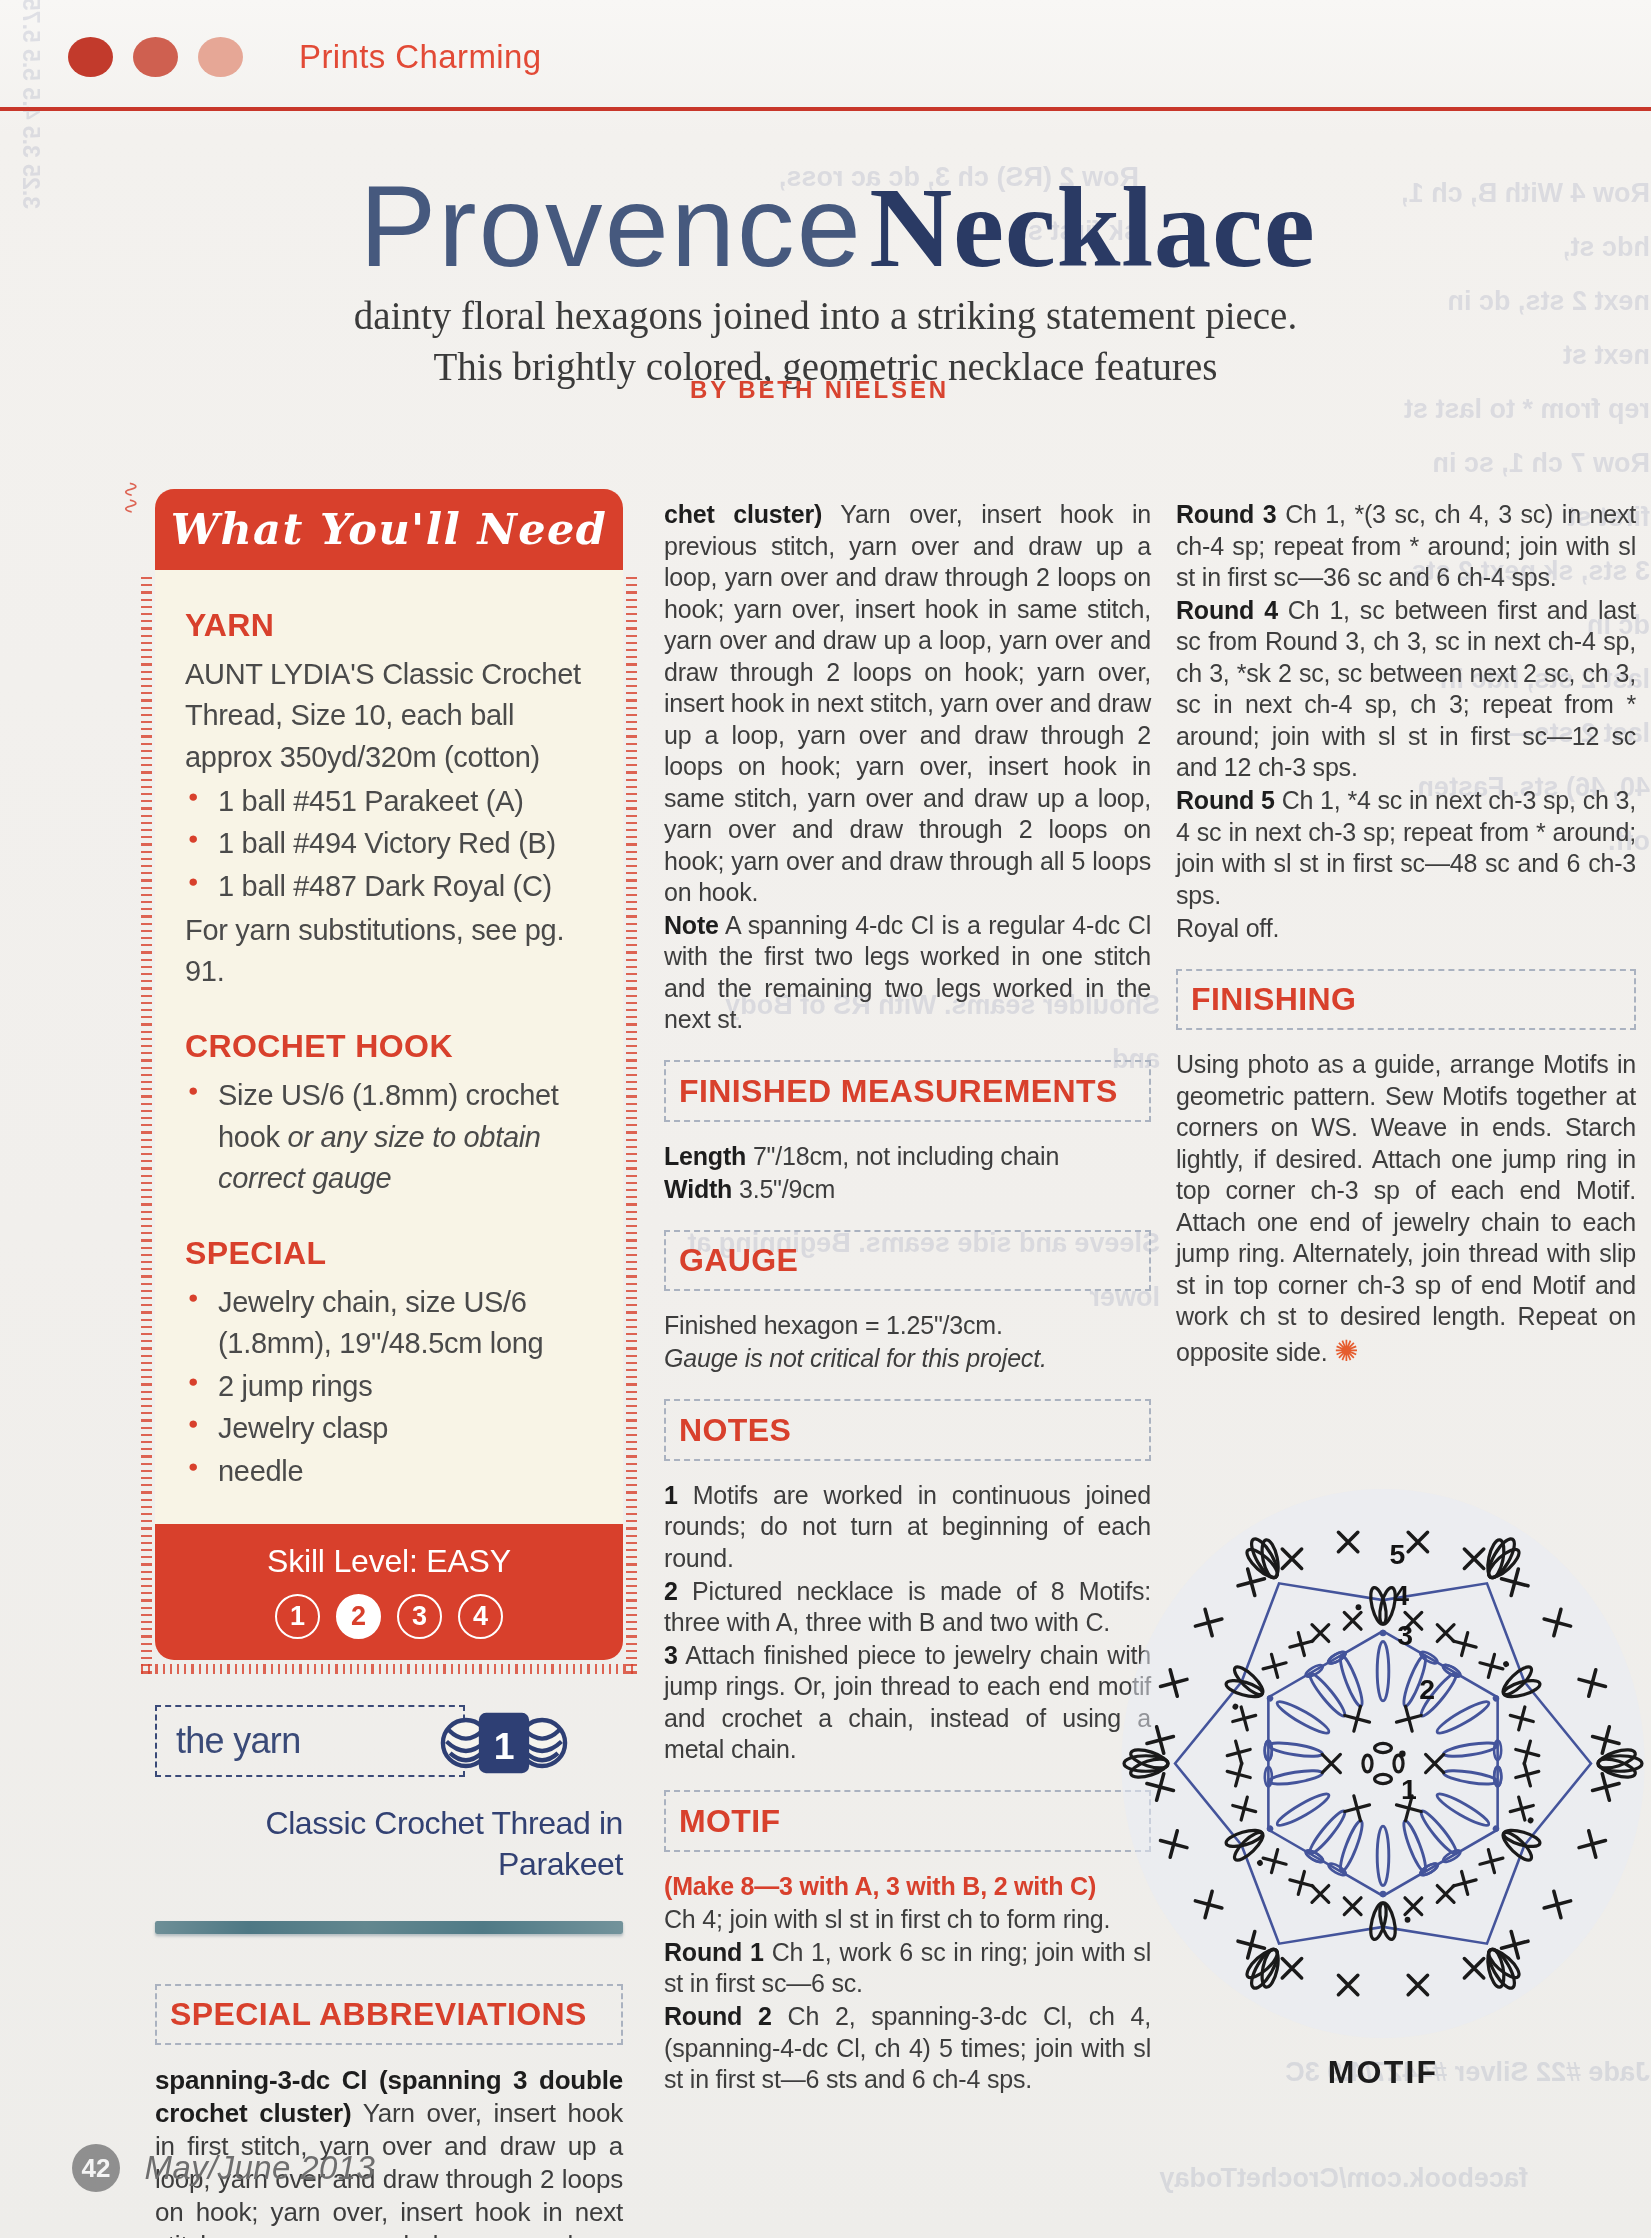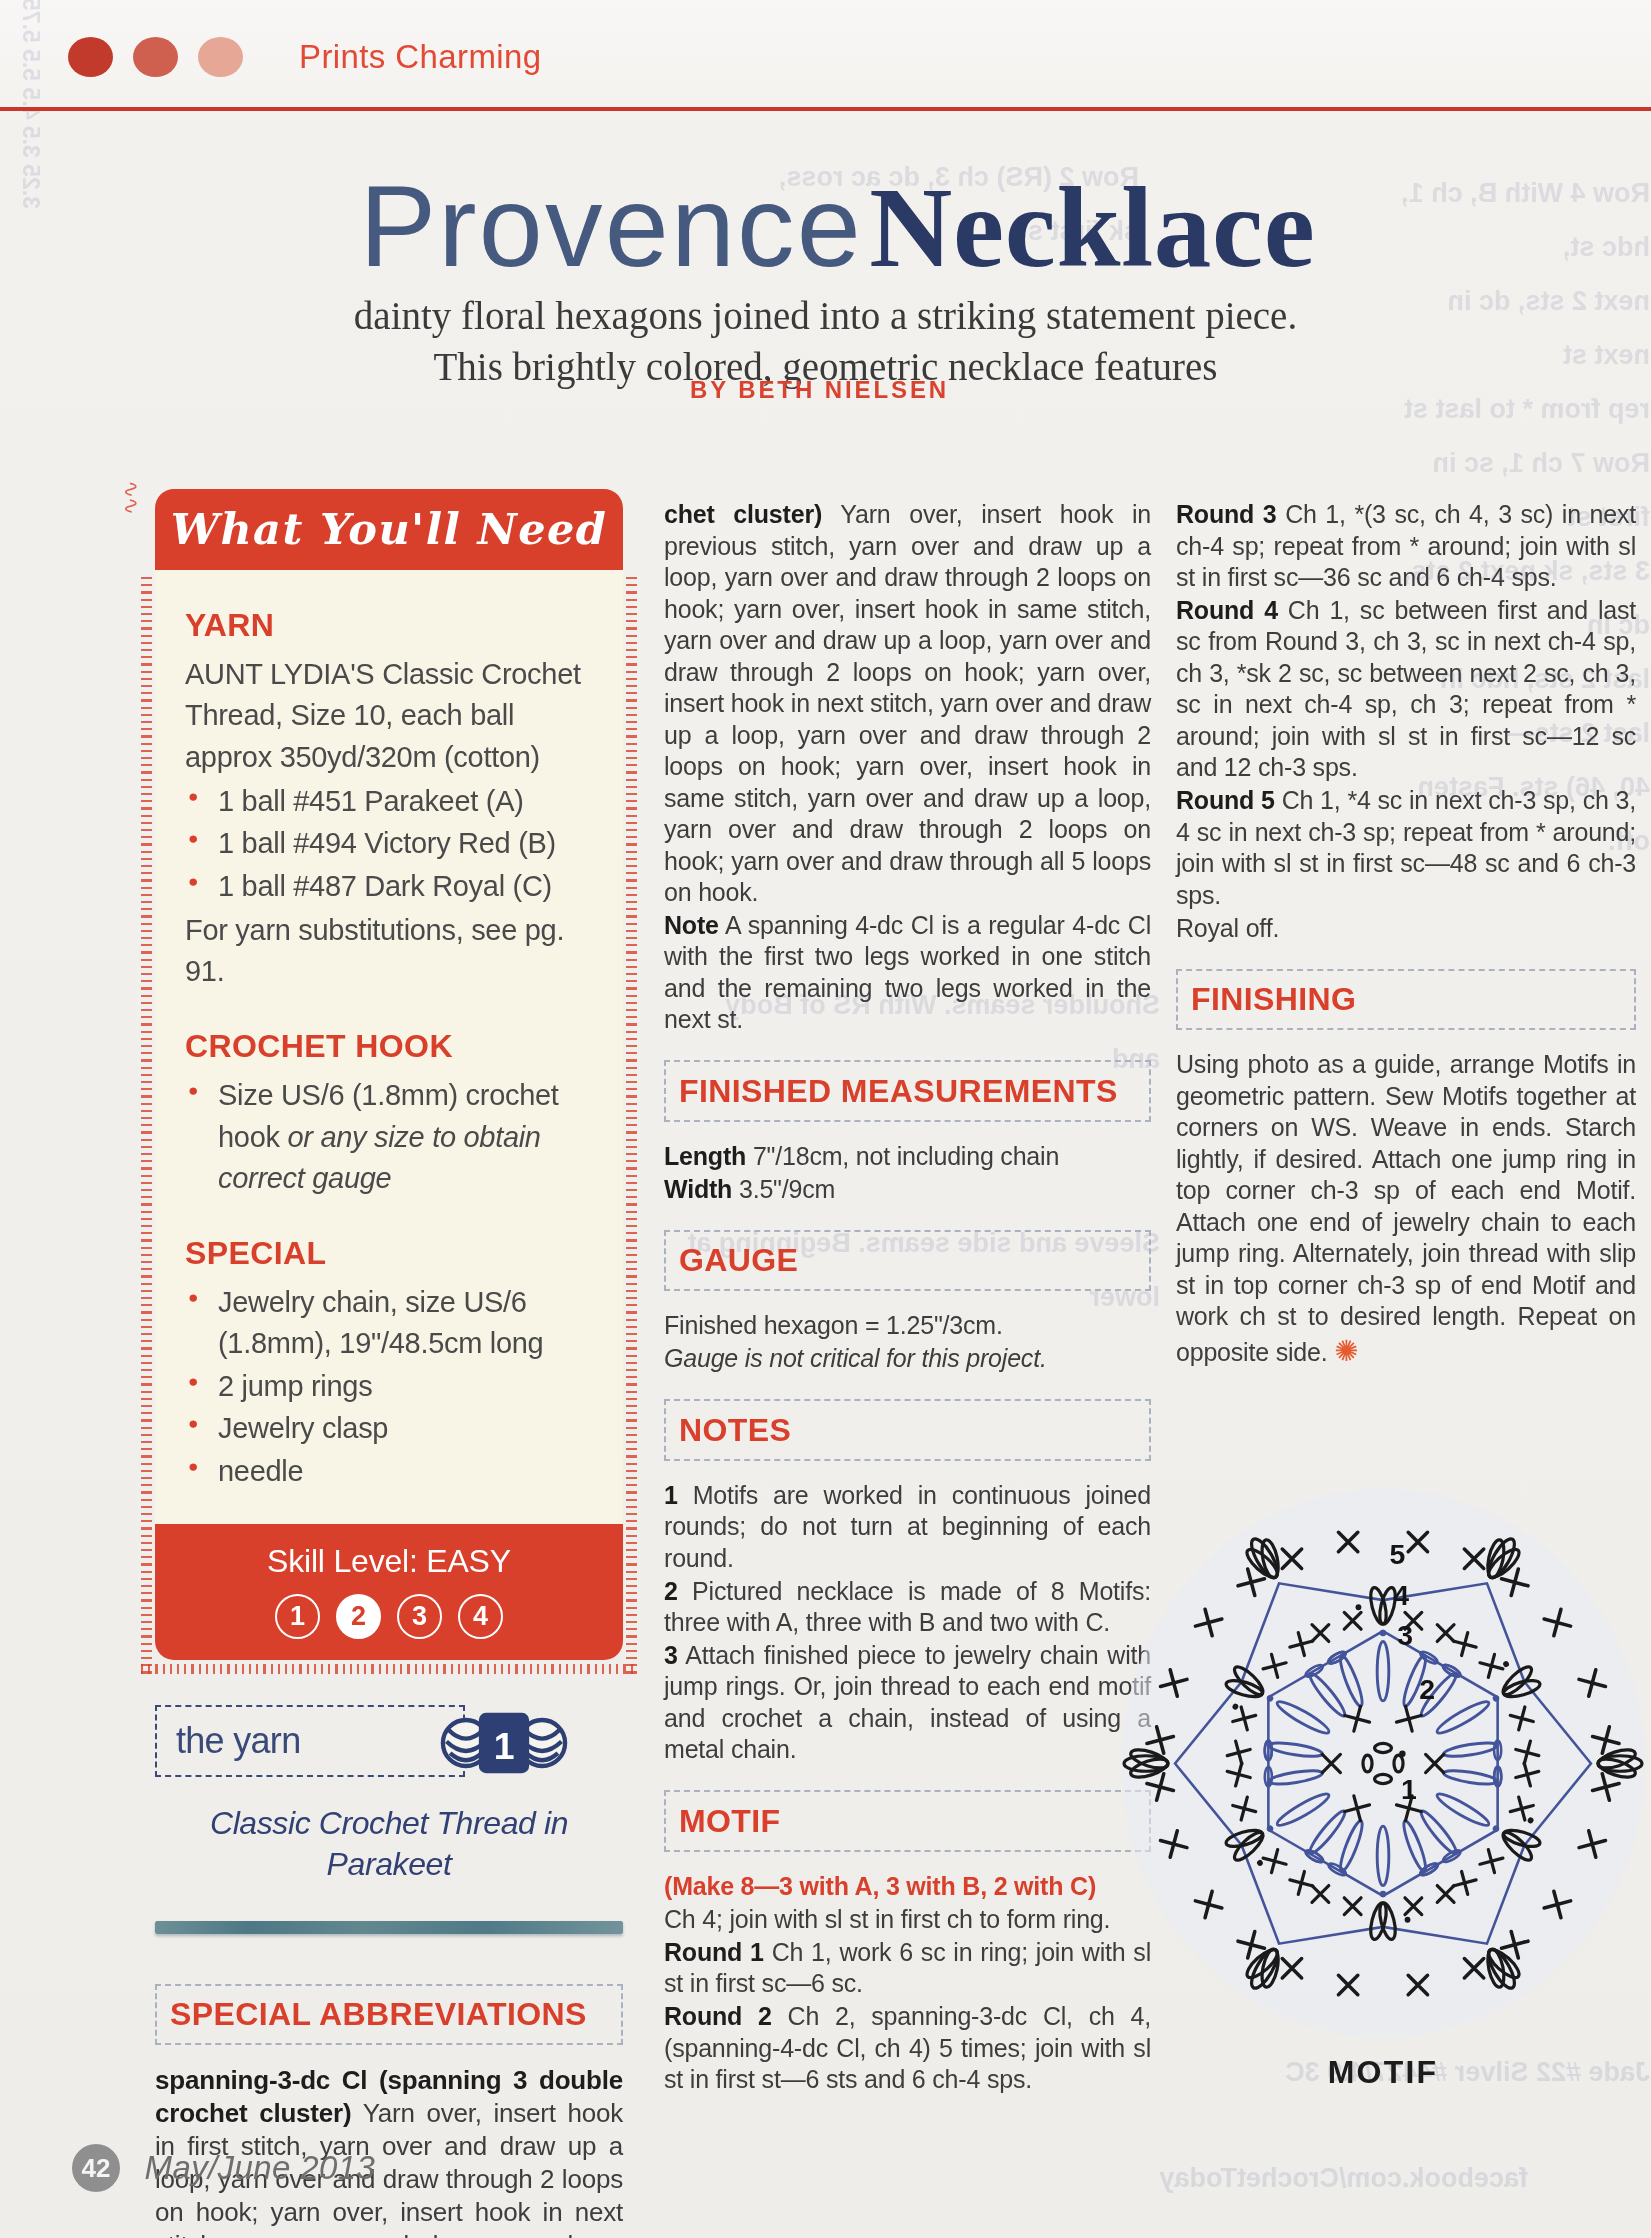--- a/index.html
+++ b/index.html
@@ -58,21 +58,21 @@
     background:repeating-linear-gradient(180deg,#d8402c 0 2.2px,transparent 2.2px 7.2px);opacity:.8;}
   .hatch-l{left:-13.7px;} .hatch-r{right:-13.7px;}
   .hatch-b{position:absolute;left:-13.7px;right:-13.7px;bottom:-14.4px;height:10.8px;
     background:repeating-linear-gradient(90deg,#d8402c 0 2.2px,transparent 2.2px 7.2px);opacity:.8;}
 
   
   #yarncall{position:relative;margin-top:45px;width:310px;height:72px;border:2.2px dashed #3a4a78;
     display:flex;align-items:center;box-sizing:border-box;}
   #yarncall-label{font-size:36px;color:#3a4a78;padding-left:19px;letter-spacing:-0.7px;}
   #yarnicon{position:absolute;left:280px;top:-10px;}
-  #yarn-caption{margin-top:26px;font-size:32px;color:#324173;letter-spacing:-0.4px;text-align:center;font-style:italic;}
+  #yarn-caption{margin-top:26px;font-size:32px;color:#324173;letter-spacing:-0.4px;text-align:right;}
   #threadbar{margin-top:37px;height:12.2px;width:100%;border-radius:2.2px;
     background:linear-gradient(90deg,#6e8f97 0%,#4e7884 20%,#63878f 45%,#4f7a86 70%,#73939b 100%);
     box-shadow:0 2.2px 2.9px rgba(120,140,150,.5);}
 
   
   #motif-wrap{left:1115px;top:1479px;width:536px;text-align:center;}
   #motif-label{margin-top:4.3px;font-size:32px;font-weight:bold;color:#1c1c1c;letter-spacing:2.2px;}
   .dia-num{font-family:"Liberation Sans",sans-serif;font-size:44px;font-weight:bold;fill:#141414;}
 
   

